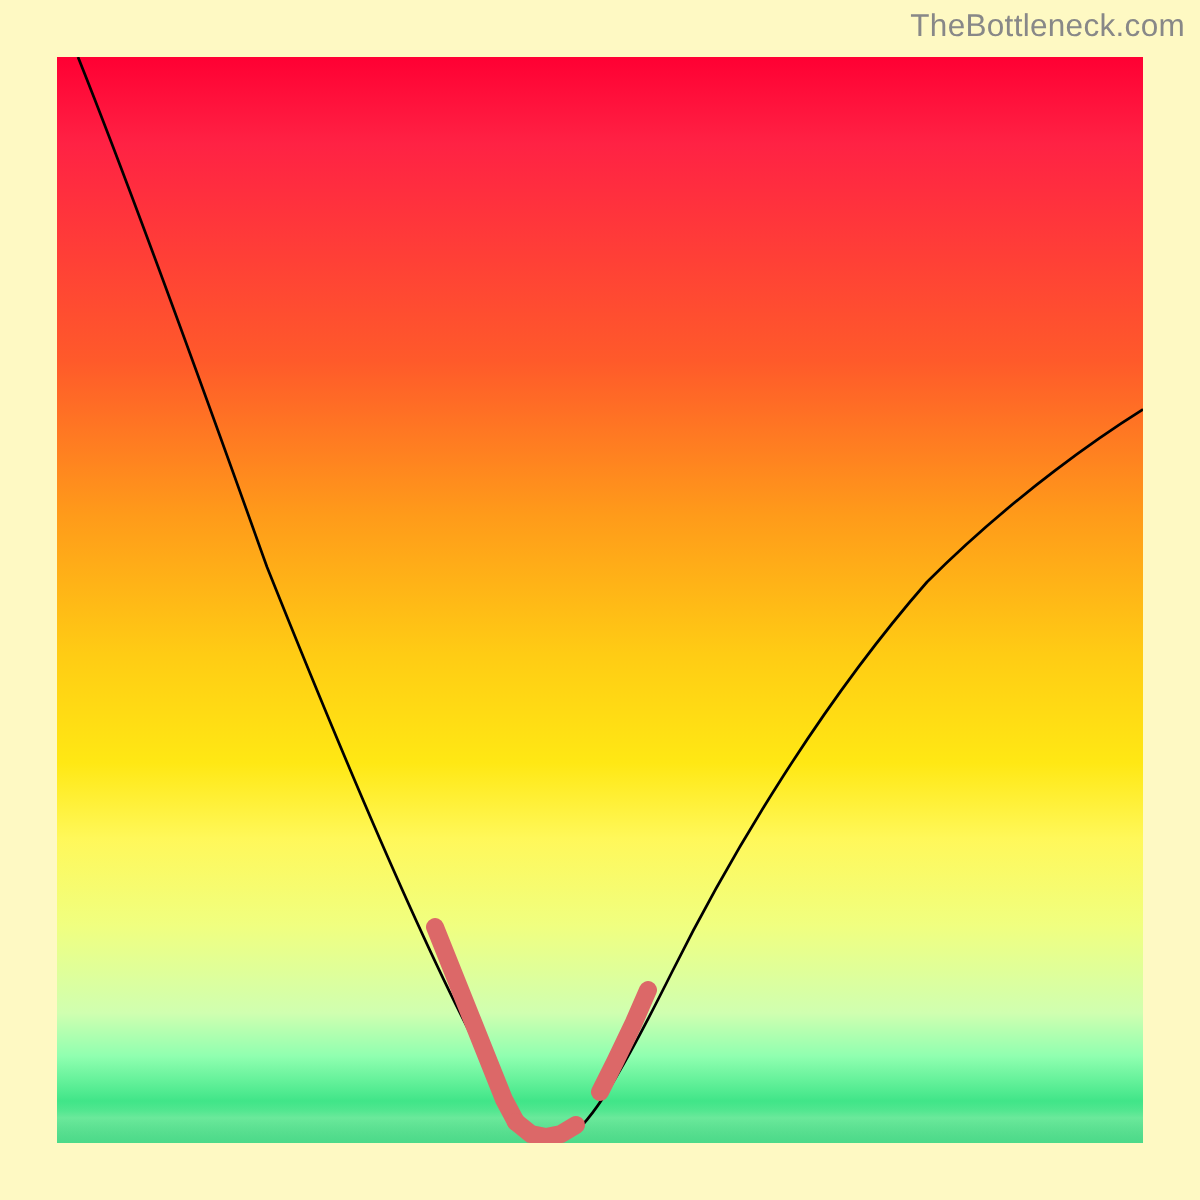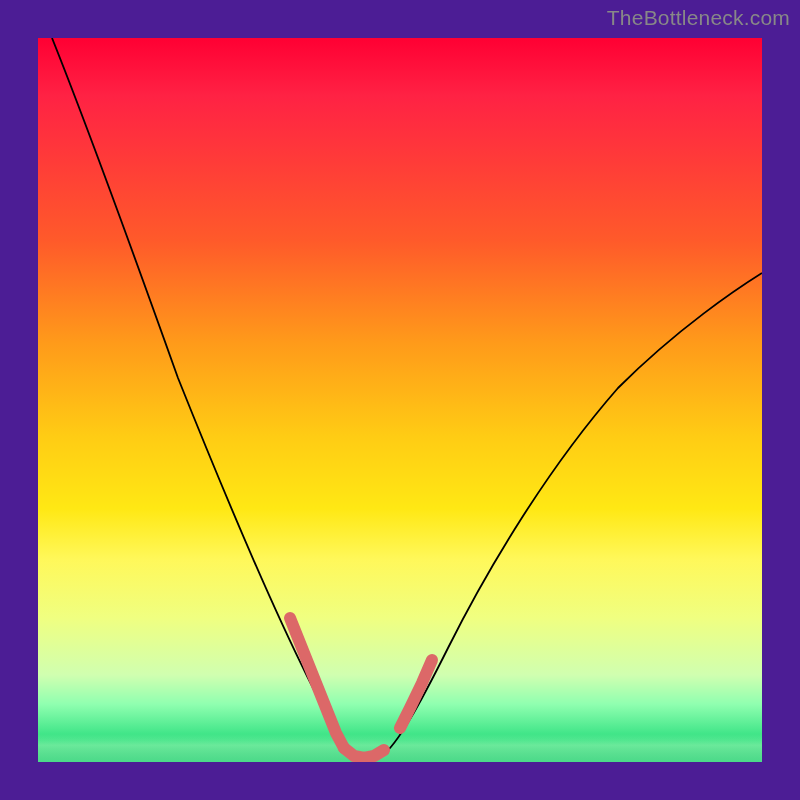--- a/index.html
+++ b/index.html
@@ -1,17 +1,17 @@
 <!DOCTYPE html>
 <html><head>
   <meta charset="utf-8">
   <style>
     * { margin: 0; padding: 0; box-sizing: border-box; }
     body { width: 800px; height: 800px; background: #000; position: relative; font-family: Arial, sans-serif; }
-    .outer-frame { position: absolute; left: 0; top: 0; width: 800px; height: 800px; background: #4c1d95; }
+    .outer-frame { position: absolute; left: 0; top: 0; width: 800px; height: 800px; background: #fef9c3; }
     .plot-area { position: absolute; left: 38px; top: 38px; width: 724px; height: 724px; background: linear-gradient(to bottom, #ff0033 0%, #ff2244 8%, #ff5a2a 28%, #ff9a1a 42%, #ffcc14 55%, #ffe814 65%, #fff85a 72%, #f0ff80 80%, #d0ffb0 88%, #90ffb0 92%, #30e080 97%, #20c870 100%); }
     .opt-band { position: absolute; left: 38px; bottom: 38px; width: 724px; height: 28px; background: linear-gradient(to bottom, rgba(255,255,200,0.0) 0%, rgba(200,255,200,0.4) 40%, rgba(80,220,140,0.9) 100%); }
     .watermark { position: absolute; top: 6px; right: 10px; color: #888; font-size: 21px; font-weight: normal; letter-spacing: 0.2px; }
     svg.curve { position: absolute; left: 38px; top: 38px; width: 724px; height: 724px; }
     .bn-line { stroke: #000; stroke-width: 1.8; fill: none; }
     .marker { stroke: #dc6868; stroke-width: 12; stroke-linecap: round; fill: none; }
   </style>
 </head>
 <body>
 

